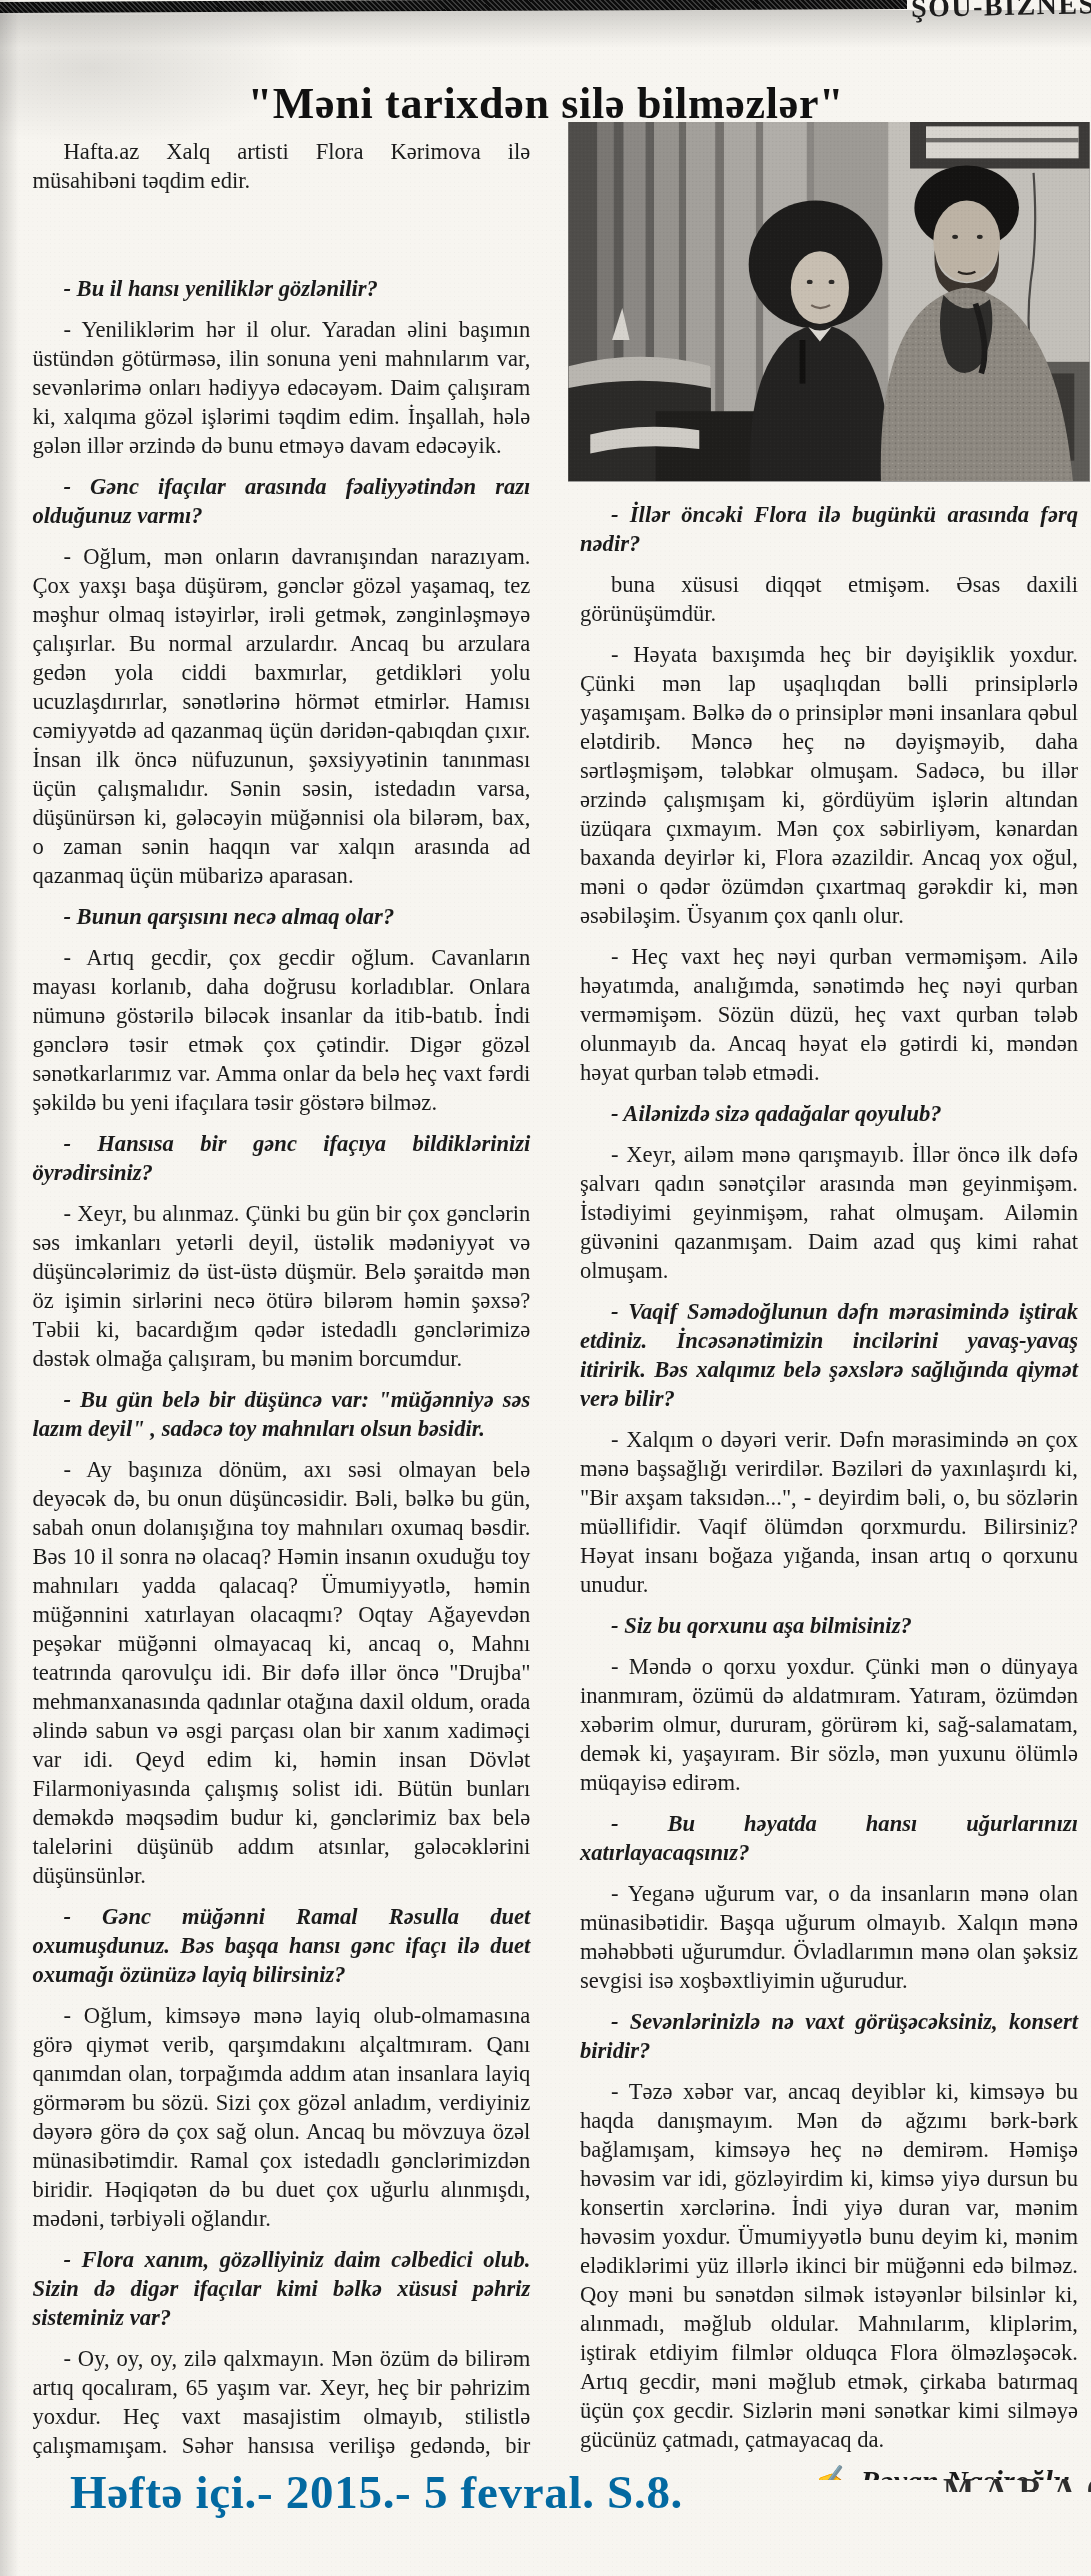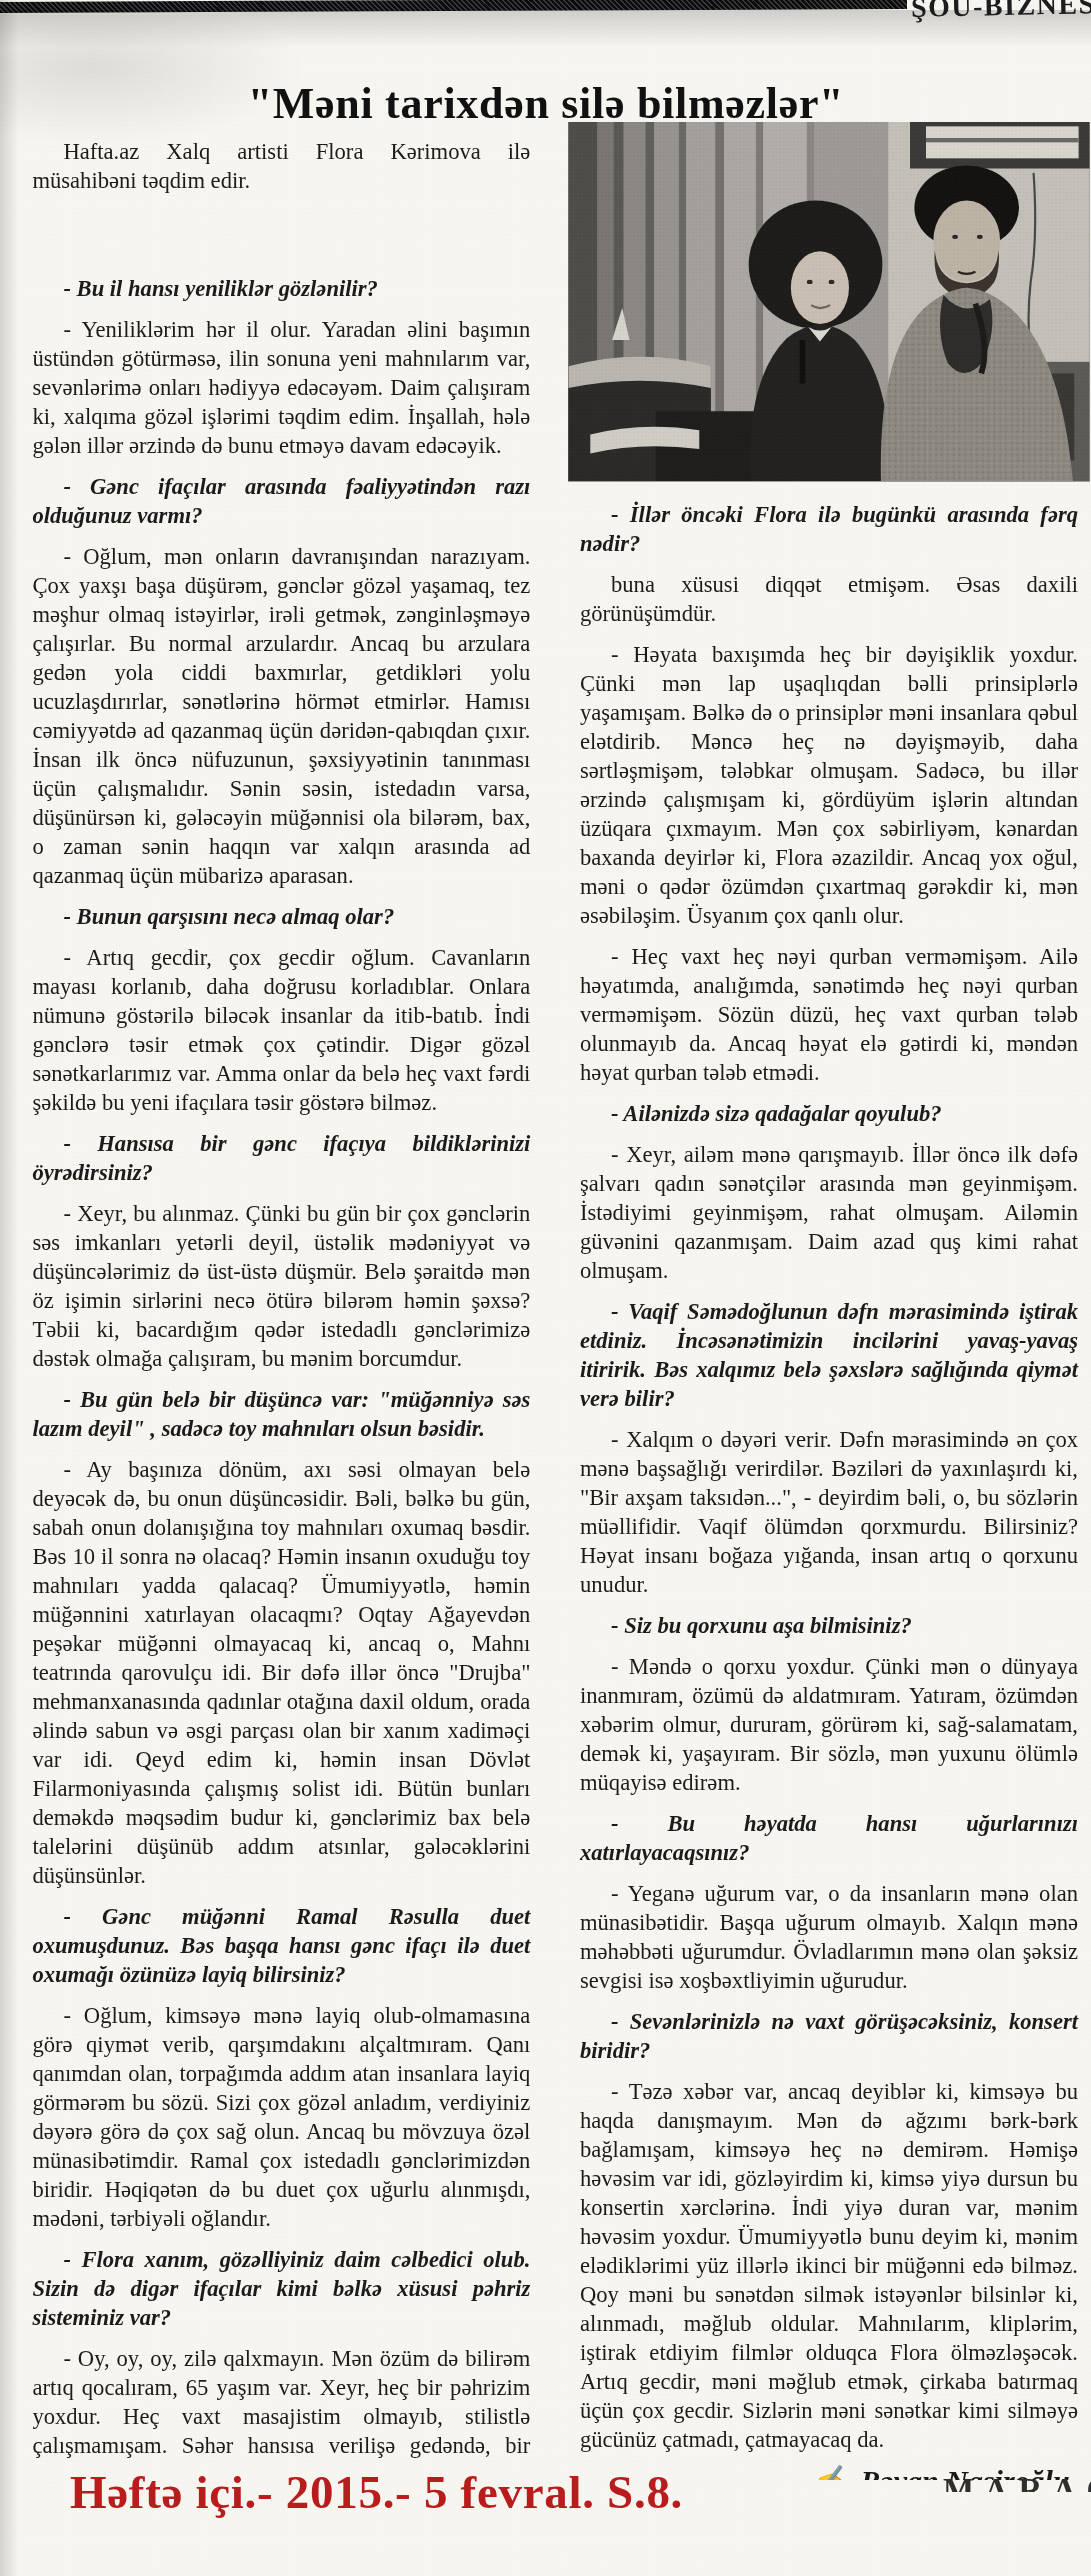--- a/index.html
+++ b/index.html
@@ -32,21 +32,21 @@
     text-indent:31px;color:#1b1b1b;}
   .para.intro{margin-bottom:79px;}
   .para.q{font-weight:bold;font-style:italic;}
   .photo-frame{width:522px;height:359px;margin:0 0 19px 0;background:#8f8f8f;
     position:relative;box-shadow:0 0 0 0.7px #777;}
   .photo-frame svg{display:block;}
   .signature{margin-top:4.4px;font-size:30px;line-height:29px;font-weight:bold;
     font-style:italic;text-align:right;padding-right:20.4px;}
   .signature .pen{font-style:normal;font-weight:normal;margin-right:7.3px;}
   .footer-citation{position:absolute;left:70px;top:2465px;font-size:47px;
-    font-weight:bold;color:#b91c1c;letter-spacing:0.7px;white-space:nowrap;}
+    font-weight:bold;color:#0369a1;letter-spacing:0.7px;white-space:nowrap;}
   .next-article-partial{position:absolute;left:943px;top:2474px;width:148px;
     height:18px;overflow:hidden;}
   .next-article-partial span{display:block;font-family:"Liberation Serif",serif;
     font-weight:bold;font-size:33px;line-height:33px;letter-spacing:10.2px;
     color:#2e2e2e;filter:blur(0.4px);}
   .noise-blob{position:absolute;left:0;top:14.6px;width:306px;height:131px;
     background:radial-gradient(ellipse at 30% 40%, rgba(0,0,0,0.10), rgba(0,0,0,0) 70%);}
 </style>
 </head>
 <body>

